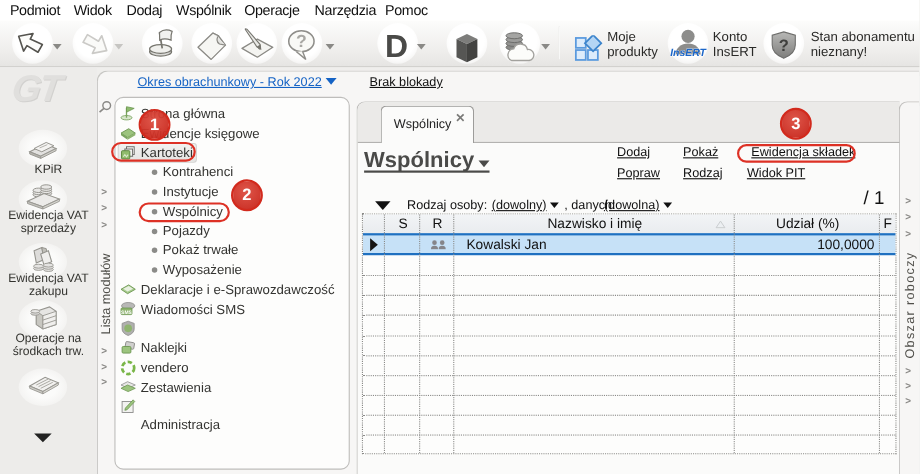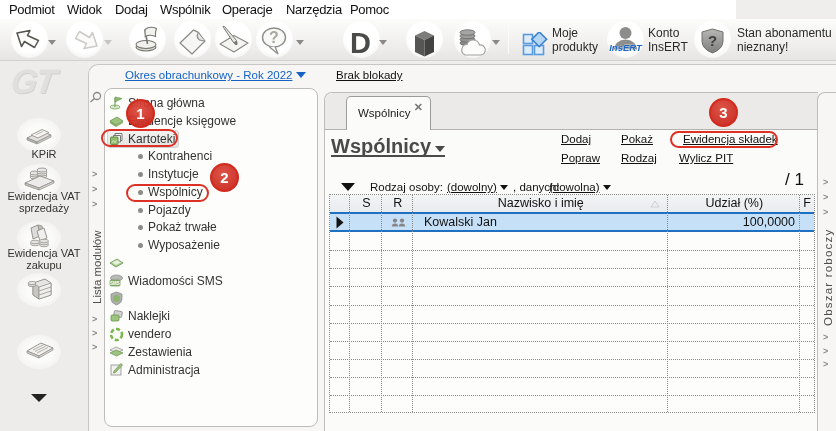--- a/index.html
+++ b/index.html
@@ -1,21 +1,21 @@
 <!DOCTYPE html>
 <html><head>
 <meta charset="utf-8">
 <style>
 * { margin:0; padding:0; box-sizing:border-box; }
 html,body { width:836px; height:431px; }
 body { font-family:"Liberation Sans", sans-serif; position:relative; background:#efeeec; overflow:hidden; }
 .abs { position:absolute; }
 
 
-#menubar { position:absolute; left:0; top:0; width:736px; height:19px; background:#ffffff; color:#111; font-size:13px; letter-spacing:-0.3px; }
+#menubar { position:absolute; left:0; top:0; width:836px; height:19px; background:#ffffff; color:#111; font-size:13px; letter-spacing:-0.3px; }
 #menubar span { position:absolute; top:2px; }
 
 
 #toolbar { position:absolute; left:0; top:19px; width:836px; height:42px;
   background:linear-gradient(#fcfcfb, #eeedeb 70%, #e6e5e3); border-bottom:1px solid #d2d1ce; }
 .circ { position:absolute; top:2px; width:37px; height:37px; border-radius:50%;
   background:radial-gradient(circle at 50% 42%, #ffffff 55%, rgba(255,255,255,0)); }
 .ddown { position:absolute; top:21px; width:0; height:0; border-left:4px solid transparent; border-right:4px solid transparent; border-top:5px solid #8a8986; }
 .tbtext { position:absolute; font-size:12px; color:#2a2a28; line-height:14px; }
 
@@ -232,20 +232,21 @@
   <div class="sbglow" style="top:212px"></div>
   <svg class="abs" style="left:23px;top:214px" width="34" height="28" viewBox="0 0 34 28">
     <path d="M10 8 L22 4 L28 8 L28 20 L16 24 L10 20 Z" fill="#e6e5e3" stroke="#96958f" stroke-width="1"></path>
     <path d="M10 8 L16 12 L16 24 L10 20 Z" fill="#c8c7c1" stroke="#96958f" stroke-width="0.8"></path>
     <path d="M16 12 L28 8 L28 20 L16 24 Z" fill="#f0efed" stroke="#96958f" stroke-width="0.8"></path>
     <line x1="16" y1="16" x2="28" y2="12" stroke="#96958f" stroke-width="0.8"></line>
     <line x1="16" y1="20" x2="28" y2="16" stroke="#96958f" stroke-width="0.8"></line>
     <ellipse cx="9" cy="10" rx="4" ry="1.6" fill="#dcdbd9" stroke="#96958f" stroke-width="0.8"></ellipse>
     <ellipse cx="9" cy="8" rx="4" ry="1.6" fill="#e8e7e5" stroke="#96958f" stroke-width="0.8"></ellipse>
   </svg>
+  <div class="sbcap" style="top:242px">Operacje na<br>środkach trw.</div>
   <div class="sbglow" style="top:274px"></div>
   <svg class="abs" style="left:24px;top:277px" width="32" height="24" viewBox="0 0 32 24">
     <path d="M3 13 L17 5 L29 10 L15 18 Z" fill="#f2f1ef" stroke="#96958f" stroke-width="1"></path>
     <path d="M3 13 L15 18 L15 20 L3 15 Z" fill="#cfcec8" stroke="#96958f" stroke-width="0.8"></path>
     <path d="M15 18 L29 10 L29 12 L15 20 Z" fill="#dddcd6" stroke="#96958f" stroke-width="0.8"></path>
     <line x1="9" y1="12" x2="20" y2="6.5" stroke="#aaa9a3" stroke-width="0.9"></line>
     <line x1="11" y1="13.5" x2="22" y2="8" stroke="#aaa9a3" stroke-width="0.9"></line>
     <line x1="13" y1="15" x2="24" y2="9.5" stroke="#aaa9a3" stroke-width="0.9"></line>
   </svg>
   <div class="abs" style="left:31px;top:333px;border-left:8px solid transparent;border-right:8px solid transparent;border-top:8px solid #222;"></div>
@@ -297,20 +298,21 @@
   <div class="tbullet" style="top:119px"></div>
     <div class="tsub" style="top:114px">Pojazdy</div>
   <div class="tbullet" style="top:136px"></div>
     <div class="tsub" style="top:131px">Pokaż trwałe</div>
   <div class="tbullet" style="top:154px"></div>
     <div class="tsub" style="top:149px">Wyposażenie</div>
   <svg class="ticon" style="top:166px" viewBox="0 0 15 15">
       <path d="M1 8 L8 4 L14 8 L7 12 Z" fill="#a8cc8e" stroke="#6a944e" stroke-width="0.8"></path>
       <path d="M3 7.5 L8 5 L12 7.5 L7 10 Z" fill="#e8f0e0"></path>
     </svg>
+  <div class="titem" style="top:167px">Deklaracje i e-Sprawozdawczość</div>
   <svg class="ticon" style="top:184px" viewBox="0 0 15 15">
       <ellipse cx="7.5" cy="5" rx="6" ry="3" fill="#b8b8b6" stroke="#8a8a88" stroke-width="0.7"></ellipse>
       <rect x="1" y="7" width="10" height="6" rx="1" fill="#8fb46f" stroke="#6a944e" stroke-width="0.7"></rect>
       <text x="6" y="12" font-size="4.5" font-weight="bold" fill="#fff" text-anchor="middle">SMS</text>
     </svg>
   <div class="titem" style="top:185px">Wiadomości SMS</div>
   <svg class="ticon" style="top:202px" viewBox="0 0 15 15">
       <path d="M7.5 1 L13 3 L13 8 Q13 12 7.5 14 Q2 12 2 8 L2 3 Z" fill="#b0b0ae" stroke="#8a8a88" stroke-width="0.7"></path>
       <circle cx="7.5" cy="7.5" r="3.5" fill="#8fb46f"></circle>
     </svg>
@@ -325,41 +327,41 @@
   <div class="titem" style="top:238px">vendero</div>
   <svg class="ticon" style="top:255px" viewBox="0 0 15 15">
       <path d="M1 6 L7 3 L14 6 L7.5 9 Z" fill="#e8e8e6" stroke="#8a8a88" stroke-width="0.7"></path>
       <path d="M1 9 L7 6 L14 9 L7.5 12 Z" fill="#9cc47e" stroke="#6a944e" stroke-width="0.7"></path>
     </svg>
   <div class="titem" style="top:256px">Zestawienia</div>
   <svg class="ticon" style="top:273px" viewBox="0 0 15 15">
       <rect x="2" y="3" width="10" height="10" fill="#f2f2f0" stroke="#8a8a88" stroke-width="0.8"></rect>
       <path d="M5 9 L12 1.5 L13.5 3 L6.5 10.5 L4.5 11 Z" fill="#9cc47e" stroke="#6a944e" stroke-width="0.7"></path>
     </svg>
-  <div class="titem" style="top:274px">Administracja</div>
+  <div class="titem" style="top:290px">Administracja</div>
 </div>
 
 <div id="okres">Okres obrachunkowy - Rok 2022</div>
 <div id="brak">Brak blokady</div>
 
 <div id="main">
   <div id="tabstrip"></div>
   <div id="tab">
       <span class="tlbl">Wspólnicy</span>
       <span class="tx">✕</span>
     </div>
   <div id="htitle">Wspólnicy</div>
   <div id="hcaret"></div>
   <div id="hunder"></div>
   <div class="mlink" style="left:236px;top:40px">Dodaj</div>
   <div class="mlink" style="left:236px;top:59px">Popraw</div>
   <div class="mlink" style="left:296px;top:40px">Pokaż</div>
   <div class="mlink" style="left:296px;top:59px">Rodzaj</div>
   <div class="mlink" style="left:358px;top:40px">Ewidencja składek</div>
-  <div class="mlink" style="left:354px;top:59px">Wylicz PIT</div>
+  <div class="mlink" style="left:354px;top:59px">Widok PIT</div>
   <div id="slash1">/ 1</div>
   <div id="filterrow">
     <div id="ftri"></div>
     <span class="flbl" style="left:45px">Rodzaj osoby:</span>
     <span class="flink" style="left:122px">(dowolny)<span class="fcaret"></span></span>
     <span class="flbl" style="left:188px">, danych:</span>
     <span class="flink" style="left:224px">(dowolna)<span class="fcaret"></span></span>
   </div>
   <div id="grid">
     <div class="vline" style="left:19px"></div>

